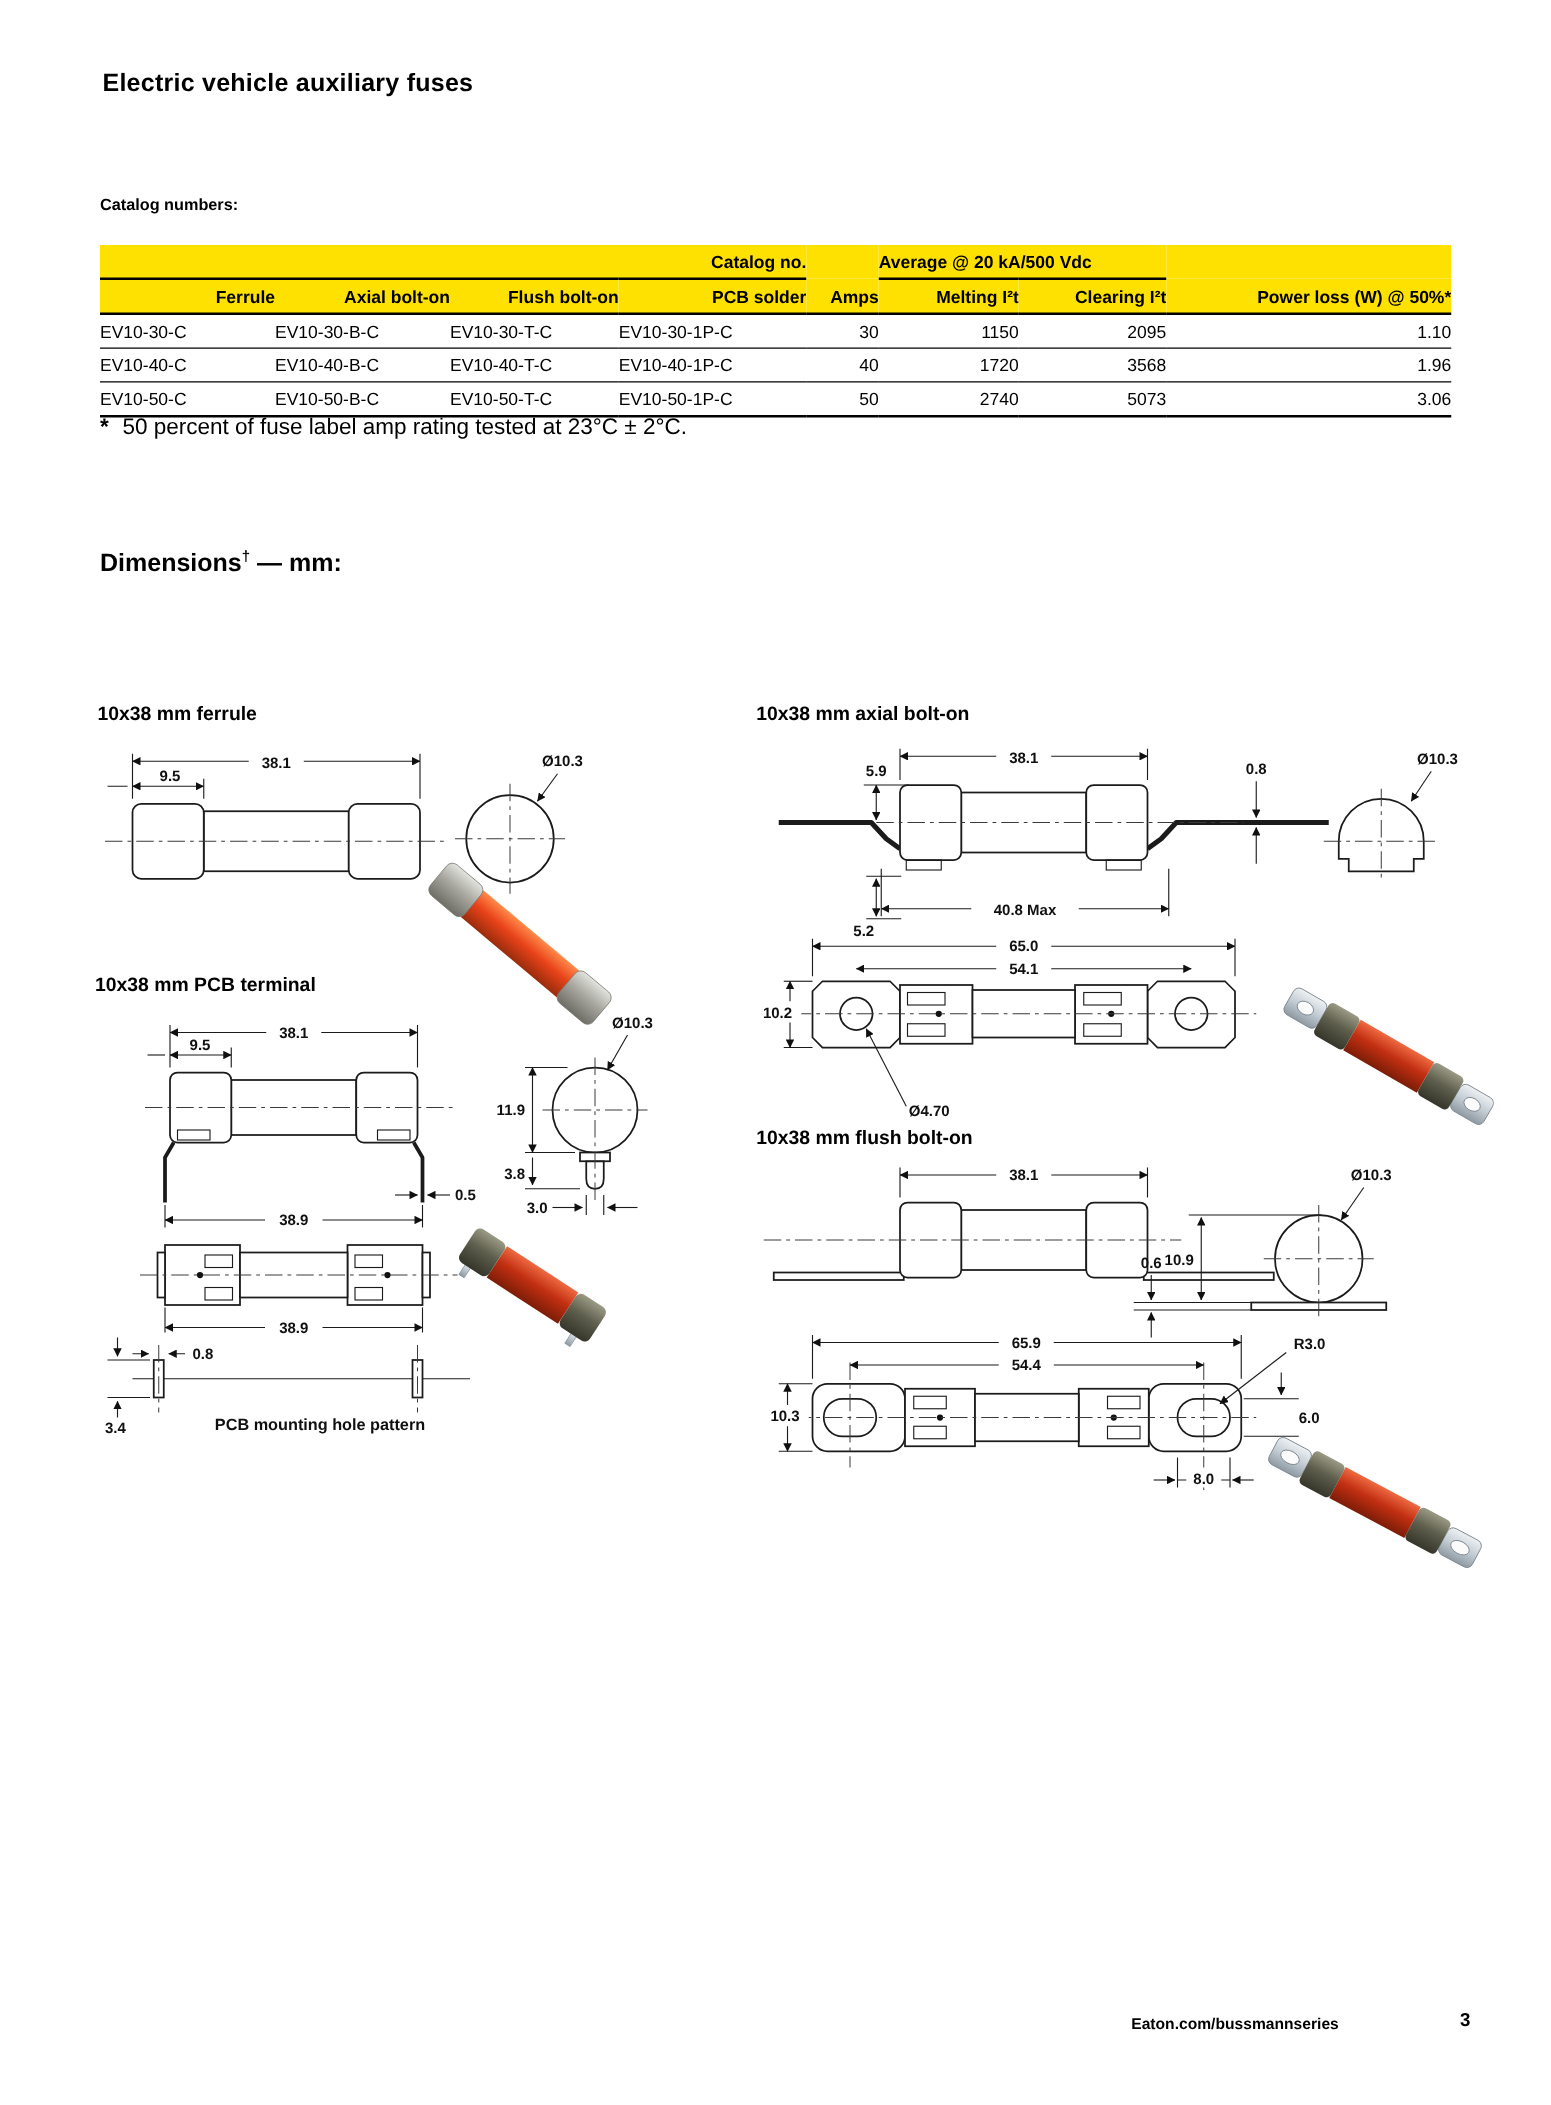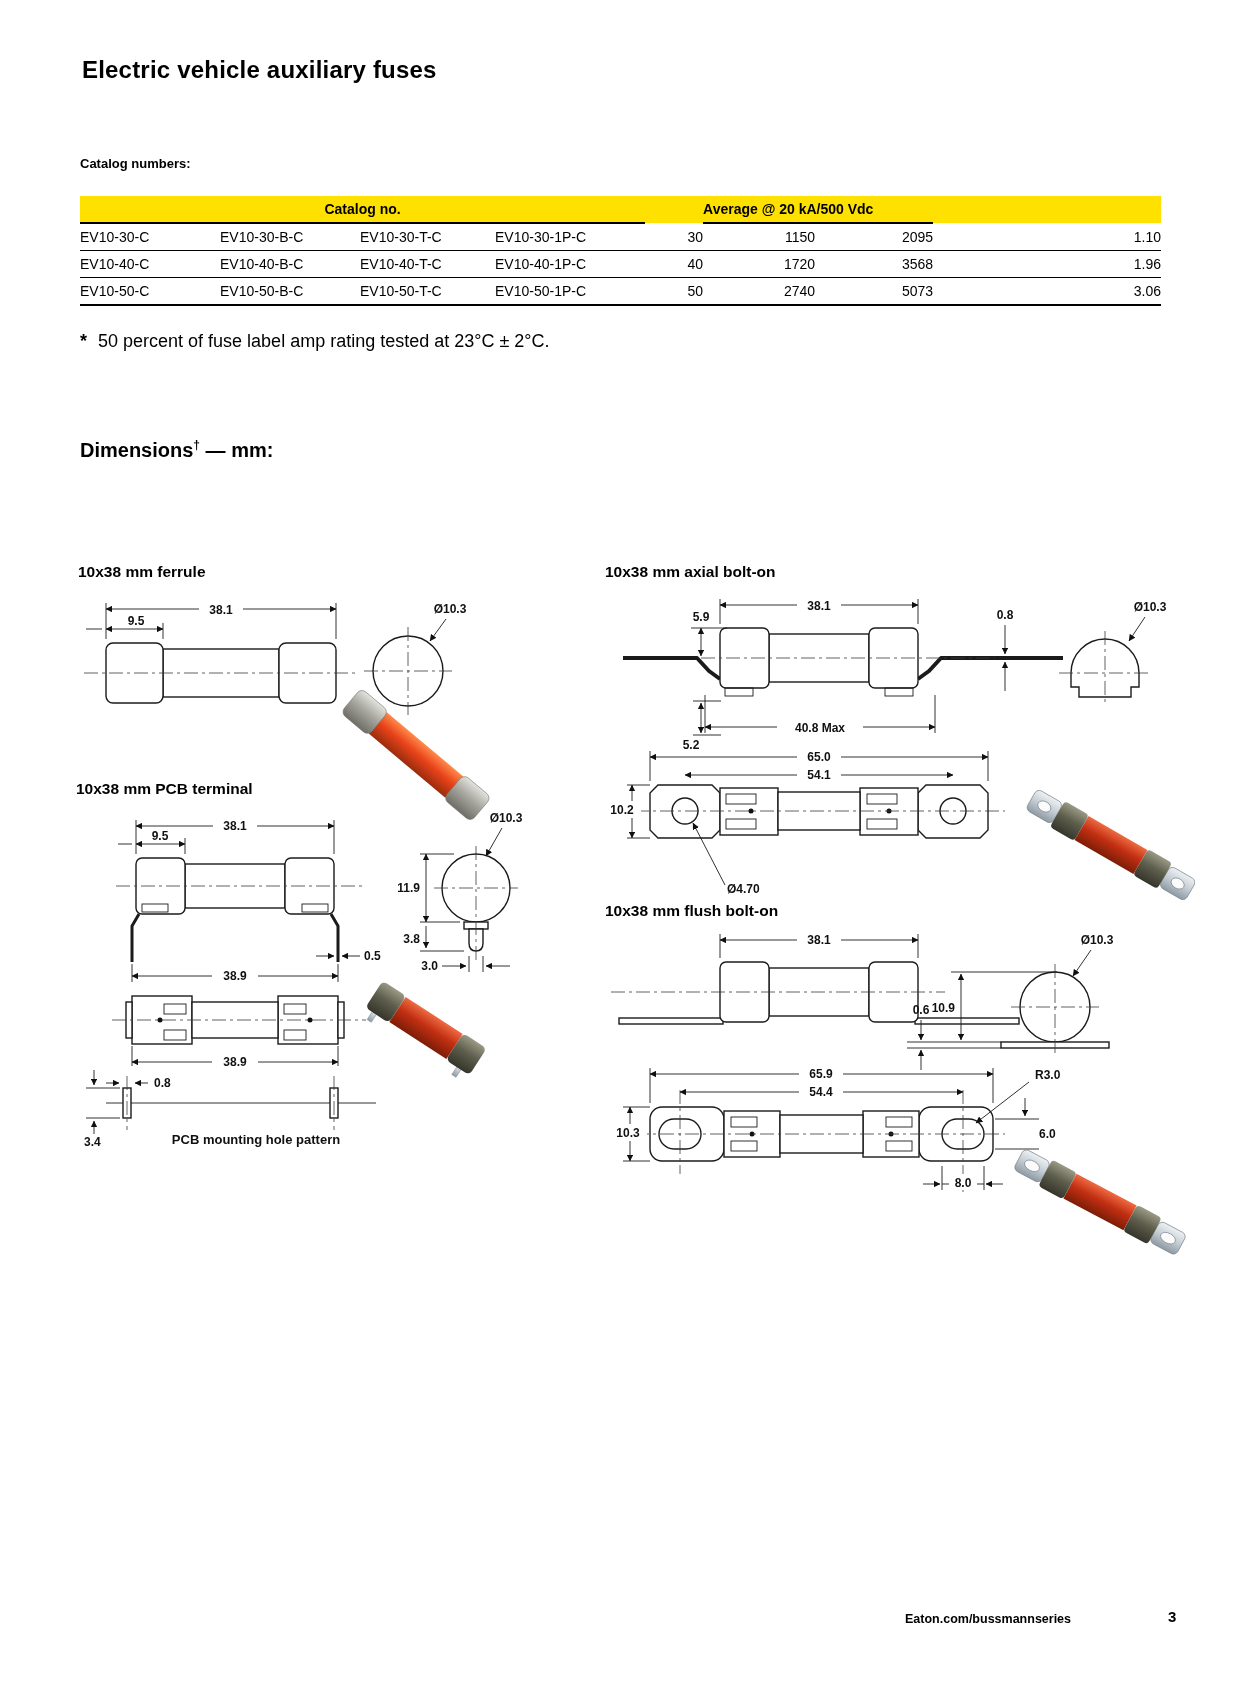--- a/index.html
+++ b/index.html
@@ -1,30 +1,30 @@
 <!DOCTYPE html>
 <html><head>
 <meta charset="utf-8">
 <style>
   html,body{margin:0;padding:0;background:#ffffff;}
   body{font-family:"Liberation Sans", sans-serif; color:#000;}
   #page{position:relative;width:1241px;height:1684px;background:#fff;overflow:hidden;}
 
   .abs{position:absolute;}
   h1,h2,h3{margin:0;padding:0;}
-  #doc-title{left:82px;top:56px;font-size:24px;font-weight:bold;letter-spacing:.2px;}
+  #doc-title{left:82px;top:56px;font-size:20px;font-weight:bold;letter-spacing:.2px;}
   #catalog-heading{left:80px;top:156px;font-size:13px;font-weight:bold;}
   #dims-heading{left:80px;top:438px;font-size:20px;font-weight:bold;}
   #dims-heading sup{font-size:12px;}
 
   
   #catalog-table-wrap{left:80px;top:196px;width:1081px;}
   table.cat{border-collapse:collapse;width:100%;font-size:14px;table-layout:fixed;}
   table.cat th, table.cat td{padding:3px 0;white-space:nowrap;overflow:hidden;}
-  thead tr th{text-align:center;font-weight:bold;}
+  thead tr th{text-align:right;font-weight:bold;}
   th.grp{font-size:14px;height:20px;}
   th.grp-cat{border-bottom:2px solid #000;padding-left:4px;}
   th.grp-avg{border-bottom:2px solid #000;text-align:left;}
   tr.colhdr th{border-bottom:2.5px solid #000;height:20px;}
   tr.colhdr th.c0{padding-left:4px;}
   td.c0{padding-left:4px;margin-top:15px;}
   .num{text-align:right;}
   th.c4,td.c4{padding-right:4px;}
   th.c5,td.c5{padding-right:22px;}
   th.c6,td.c6{padding-right:8px;}
@@ -104,20 +104,30 @@
           <col style="width:112px">
           <col style="width:118px">
           <col>
       </colgroup>
       <thead style="background: rgb(255, 225, 0);">
         <tr>
           <th colspan="4" class="grp grp-cat">Catalog no.</th>
           <th class="grp"></th>
           <th colspan="2" class="grp grp-avg">Average @ 20 kA/500 Vdc</th>
           <th class="grp"></th>
+        </tr>
+        <tr class="colhdr">
+          <th class="c0">Ferrule</th>
+          <th class="c1">Axial bolt-on</th>
+          <th class="c2">Flush bolt-on</th>
+          <th class="c3">PCB solder</th>
+          <th class="c4 num">Amps</th>
+          <th class="c5 num">Melting I²t</th>
+          <th class="c6 num">Clearing I²t</th>
+          <th class="c7 num">Power loss (W) @ 50%*</th>
         </tr>
       </thead>
       <tbody>
         <tr>
           <td class="c0">EV10-30-C</td>
           <td>EV10-30-B-C</td>
           <td>EV10-30-T-C</td>
           <td>EV10-30-1P-C</td>
           <td class="c4 num">30</td>
           <td class="c5 num">1150</td>

